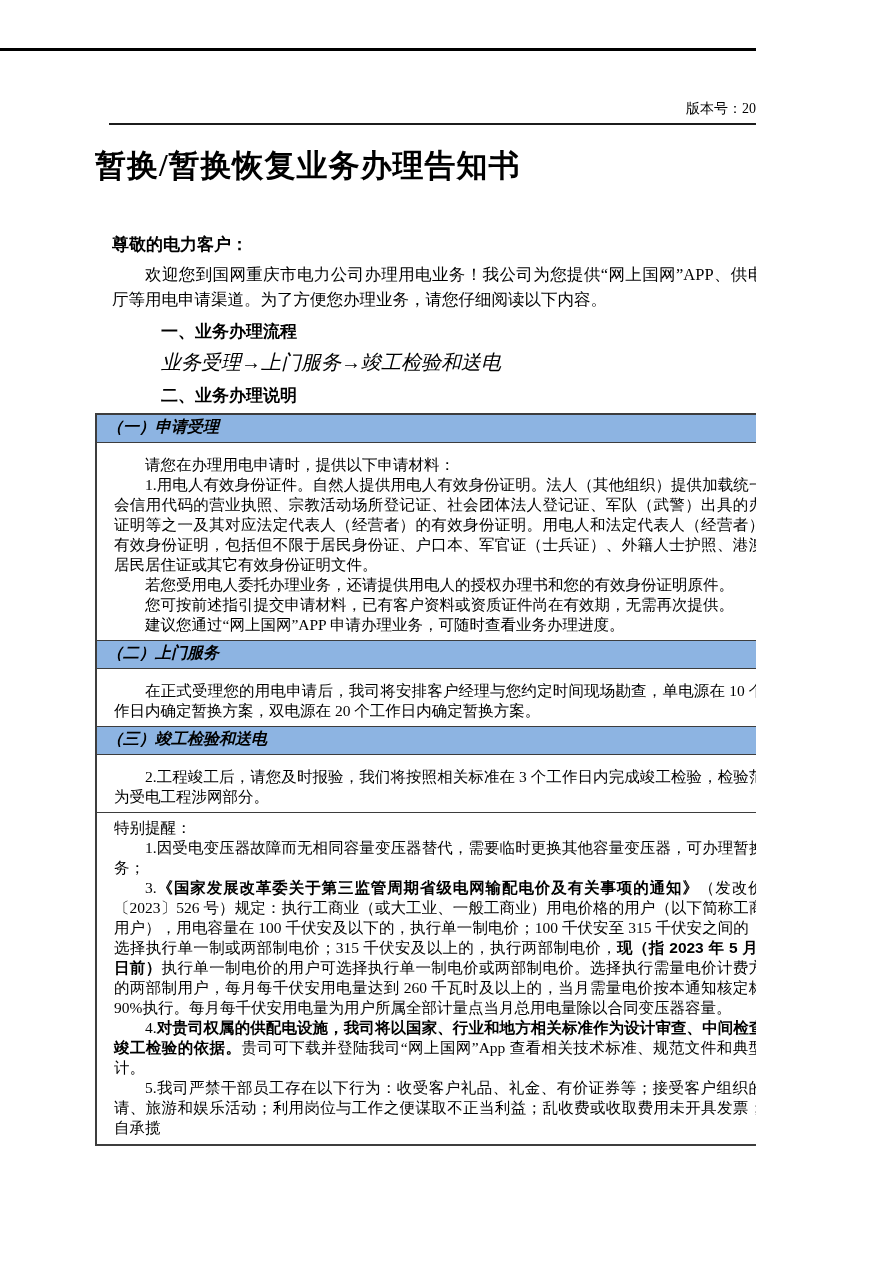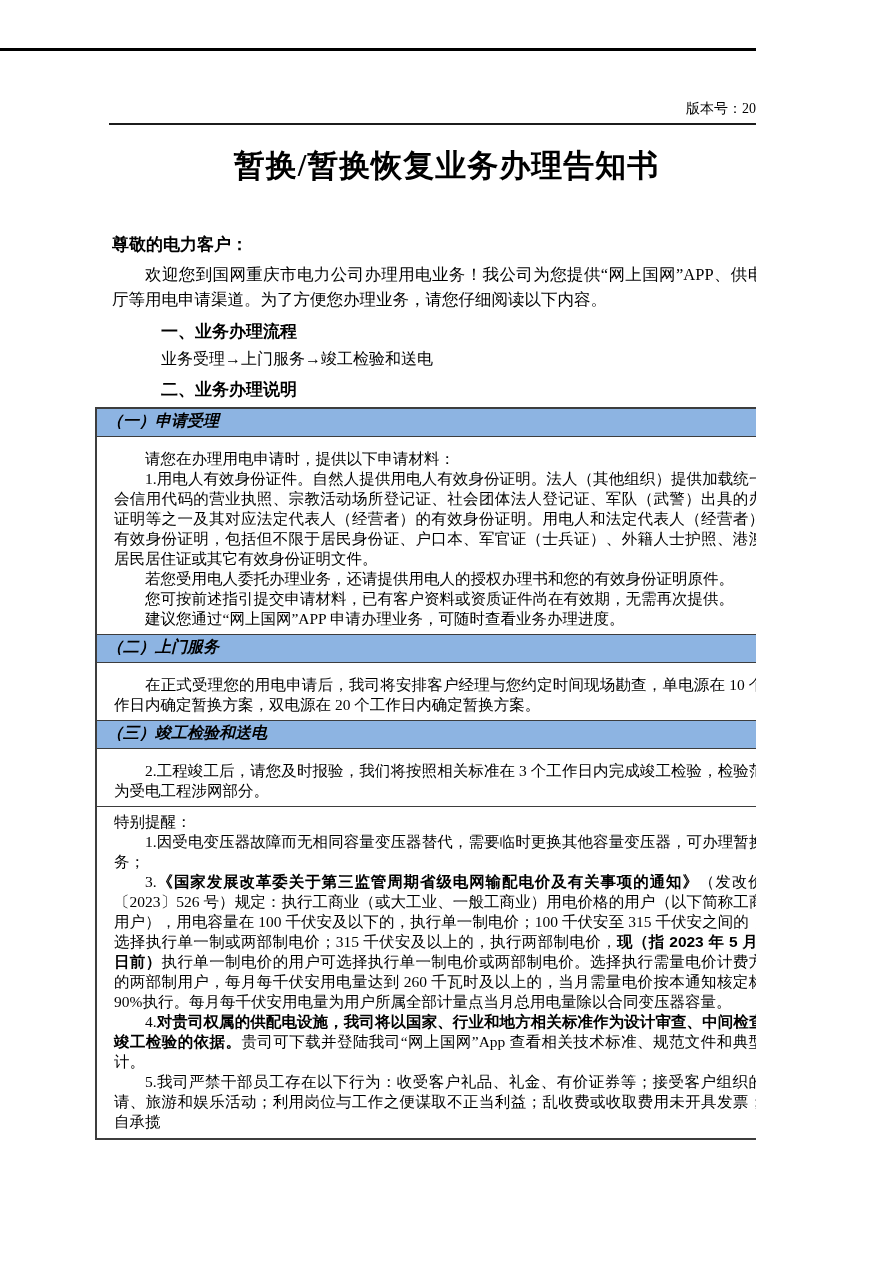--- a/index.html
+++ b/index.html
@@ -10,33 +10,33 @@
     margin-top:48px;
   }
   .topbar { position:absolute; top:0; left:0; width:892px; height:3px; background:#000; }
   .doc { position:absolute; left:95px; top:0; width:703px; }
 
   .version-row {
     margin-top:52px; margin-left:14px; text-align:right;
     border-bottom:2px solid #1c1c1c; padding-bottom:5px; font-size:14px;
   }
   .title {
-    margin:20px 0 0; text-align:center; font-size:31px; font-weight:700;
+    margin:20px 0 0; font-size:31px; font-weight:700;
     letter-spacing:1px; font-family:"Liberation Serif","DejaVu Serif",serif;
   }
   .salutation { margin:46px 0 0 17px; font-size:17px; font-weight:700; }
   .intro {
     margin:6px 0 0 17px; font-size:16.5px; line-height:25px;
     text-indent:2em; text-align:justify;
   }
   .h-num {
     margin:8px 0 0 66px; font-size:17px; font-weight:700;
     font-family:"Liberation Sans","DejaVu Sans",sans-serif;
   }
-  .flow { margin:6px 0 0 66px; font-size:16px; }
+  .flow { margin:6px 0 0 66px; font-size:20px; font-style:italic; }
 
   .notice-table { margin-top:6px; border:2px solid #3d3d3d; }
   .sec-header {
     background:var(--hdr,#8DB4E2); padding:2px 10px 4px;
     font-size:16px; font-weight:700; font-style:italic;
     border-bottom:1px solid #3d3d3d;
   }
   .sec-header.mid { border-top:1px solid #3d3d3d; }
   .sec-body { padding:12px 16px 5px 17px; }
   .sec-body p, .sec-special p {

